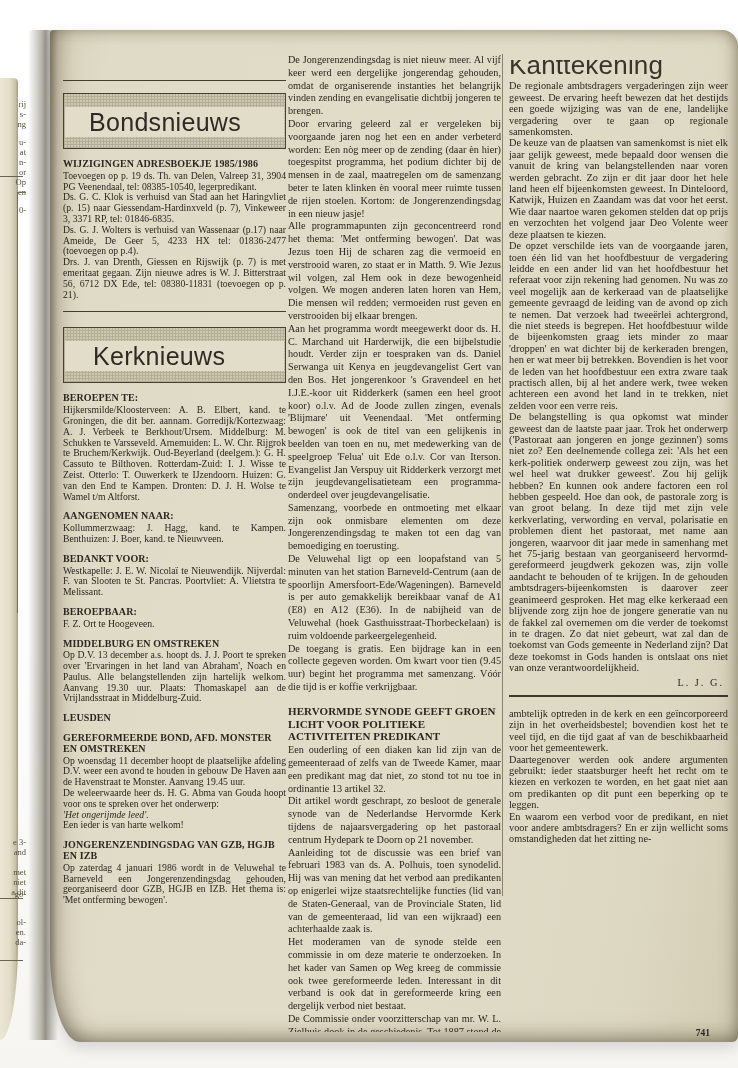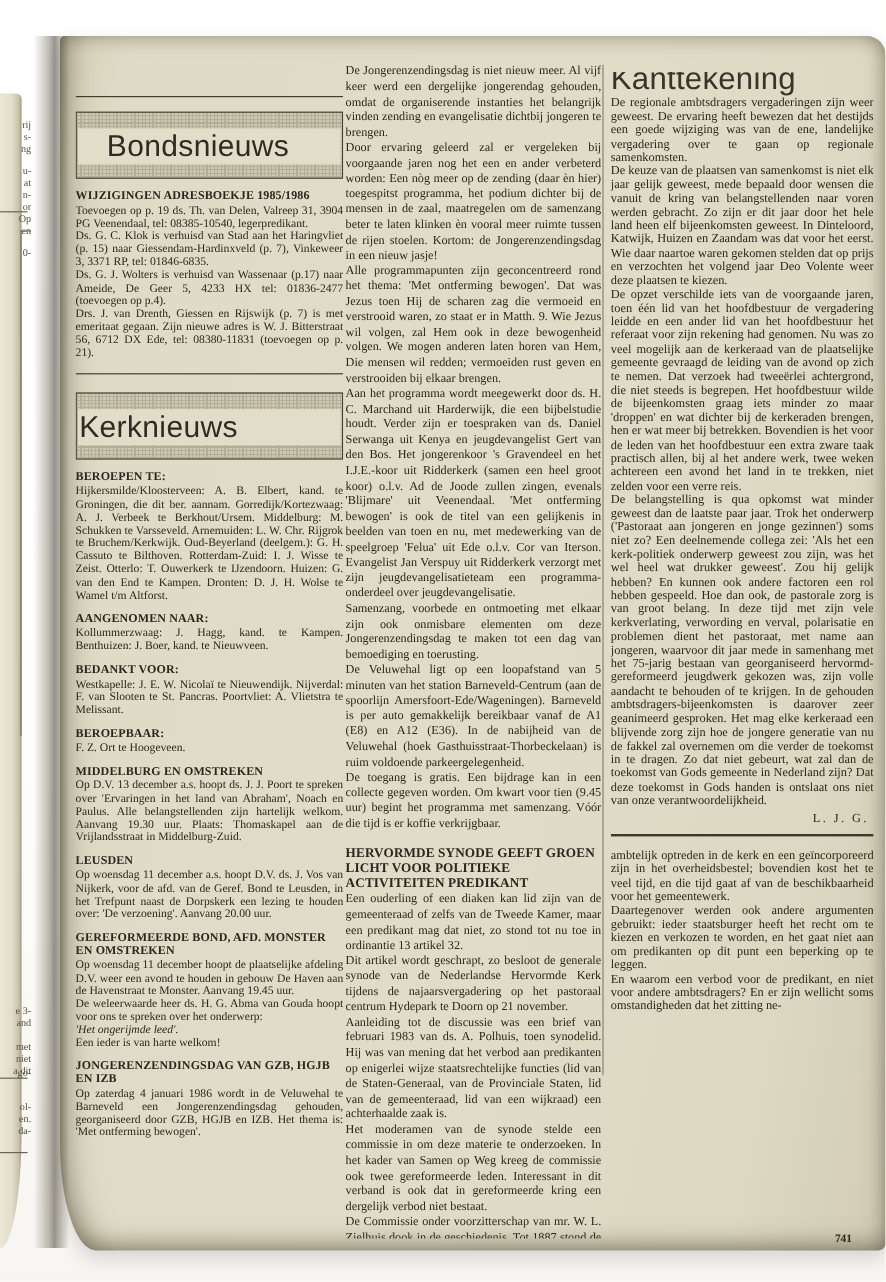--- a/index.html
+++ b/index.html
@@ -40,21 +40,21 @@
   .top-rule{border-top:1.5px solid #423d31;margin-bottom:12px;}
   .mid-rule{border-top:1.5px solid #423d31;margin:11px 0 15px 0;}
   .head-box{position:relative;height:54px;border:1px solid #454033;margin-bottom:10px;
       background-color:#cdc8b1;
       background-image:repeating-linear-gradient(0deg,#b4ae96 0 1px,transparent 1px 3px),
                        repeating-linear-gradient(90deg,#b4ae96 0 1px,transparent 1px 3px);}
   .head-box-inner{position:absolute;left:1px;right:1px;top:13px;bottom:11px;background:#e2ddc8;
       display:flex;align-items:center;}
   .head-title{font-family:"Liberation Sans", sans-serif;font-size:25px;color:#2f2b24;
       letter-spacing:.3px;padding-left:24px;white-space:nowrap;}
-  .head-box.kerk .head-title{padding-left:1px;}
+  .head-box.kerk .head-title{padding-left:28px;}
   .kant-title{font-family:"Liberation Sans", sans-serif;font-weight:400;font-size:26px;
       color:#38332b;margin:0 0 9px 0;letter-spacing:.2px;}
   .vrule{position:absolute;left:452px;top:24px;height:842px;width:1px;background:#5b543f;opacity:.65;}
   .signature{text-align:right;letter-spacing:2px;margin:3px 4px 0 0;}
   .sig-rule{border-top:2px solid #3d382d;margin:7px 0 11px 0;}
   .page-number{position:absolute;right:28px;top:998px;font-weight:bold;font-size:9.5px;color:#2b2620;}
 </style>
 </head>
 <body>
 
@@ -117,21 +117,20 @@
           <div class="para">Hijkersmilde/Kloosterveen: A. B. Elbert, kand. te Groningen, die dit ber. aannam. Gorredijk/Kortezwaag: A. J. Verbeek te Berkhout/Ursem. Middelburg: M. Schukken te Varsseveld. Arnemuiden: L. W. Chr. Rijgrok te Bruchem/Kerkwijk. Oud-Beyerland (deelgem.): G. H. Cassuto te Bilthoven. Rotterdam-Zuid: I. J. Wisse te Zeist. Otterlo: T. Ouwerkerk te IJzendoorn. Huizen: G. van den End te Kampen. Dronten: D. J. H. Wolse te Wamel t/m Altforst.</div>
           <div class="sect-head">AANGENOMEN NAAR:</div>
           <div class="para">Kollummerzwaag: J. Hagg, kand. te Kampen. Benthuizen: J. Boer, kand. te Nieuwveen.</div>
           <div class="sect-head">BEDANKT VOOR:</div>
           <div class="para">Westkapelle: J. E. W. Nicolaï te Nieuwendijk. Nijverdal: F. van Slooten te St. Pancras. Poortvliet: A. Vlietstra te Melissant.</div>
           <div class="sect-head">BEROEPBAAR:</div>
           <div class="para">F. Z. Ort te Hoogeveen.</div>
           <div class="sect-head">MIDDELBURG EN OMSTREKEN</div>
           <div class="para">Op D.V. 13 december a.s. hoopt ds. J. J. Poort te spreken over 'Ervaringen in het land van Abraham', Noach en Paulus. Alle belangstellenden zijn hartelijk welkom. Aanvang 19.30 uur. Plaats: Thomaskapel aan de Vrijlandsstraat in Middelburg-Zuid.</div>
           <div class="sect-head">LEUSDEN</div>
-          <div class="para">Op woensdag 11 december a.s. hoopt D.V. ds. J. Vos van Nijkerk, voor de afd. van de Geref. Bond te Leusden, in het Trefpunt naast de Dorpskerk een lezing te houden over: 'De verzoening'. Aanvang 20.00 uur.</div>
           <div class="sect-head">GEREFORMEERDE BOND, AFD. MONSTER EN OMSTREKEN</div>
           <div class="para">Op woensdag 11 december hoopt de plaatselijke afdeling D.V. weer een avond te houden in gebouw De Haven aan de Havenstraat te Monster. Aanvang 19.45 uur.</div>
           <div class="para">De weleerwaarde heer ds. H. G. Abma van Gouda hoopt voor ons te spreken over het onderwerp:</div>
           <div class="para italic">'Het ongerijmde leed'.</div>
           <div class="para">Een ieder is van harte welkom!</div>
           <div class="sect-head">JONGERENZENDINGSDAG VAN GZB, HGJB EN IZB</div>
           <div class="para">Op zaterdag 4 januari 1986 wordt in de Veluwehal te Barneveld een Jongerenzendingsdag gehouden, georganiseerd door GZB, HGJB en IZB. Het thema is: 'Met ontferming bewogen'.</div>
         </div>
     </div>
 

